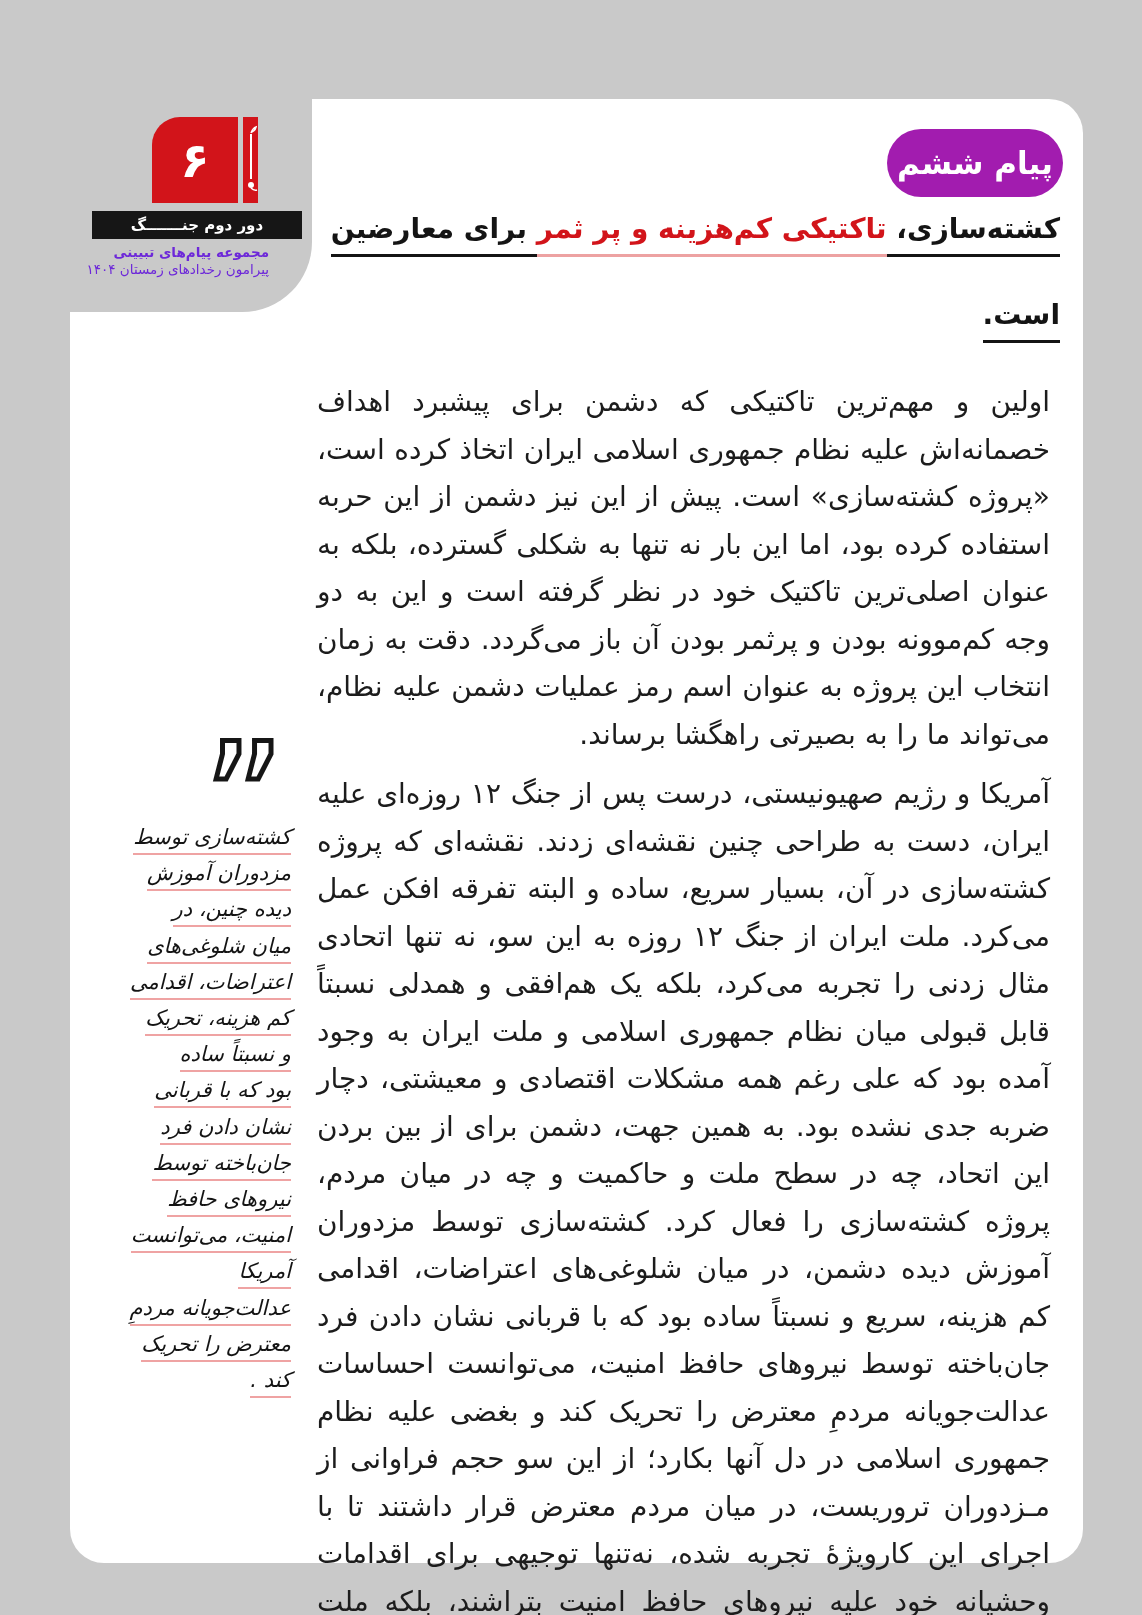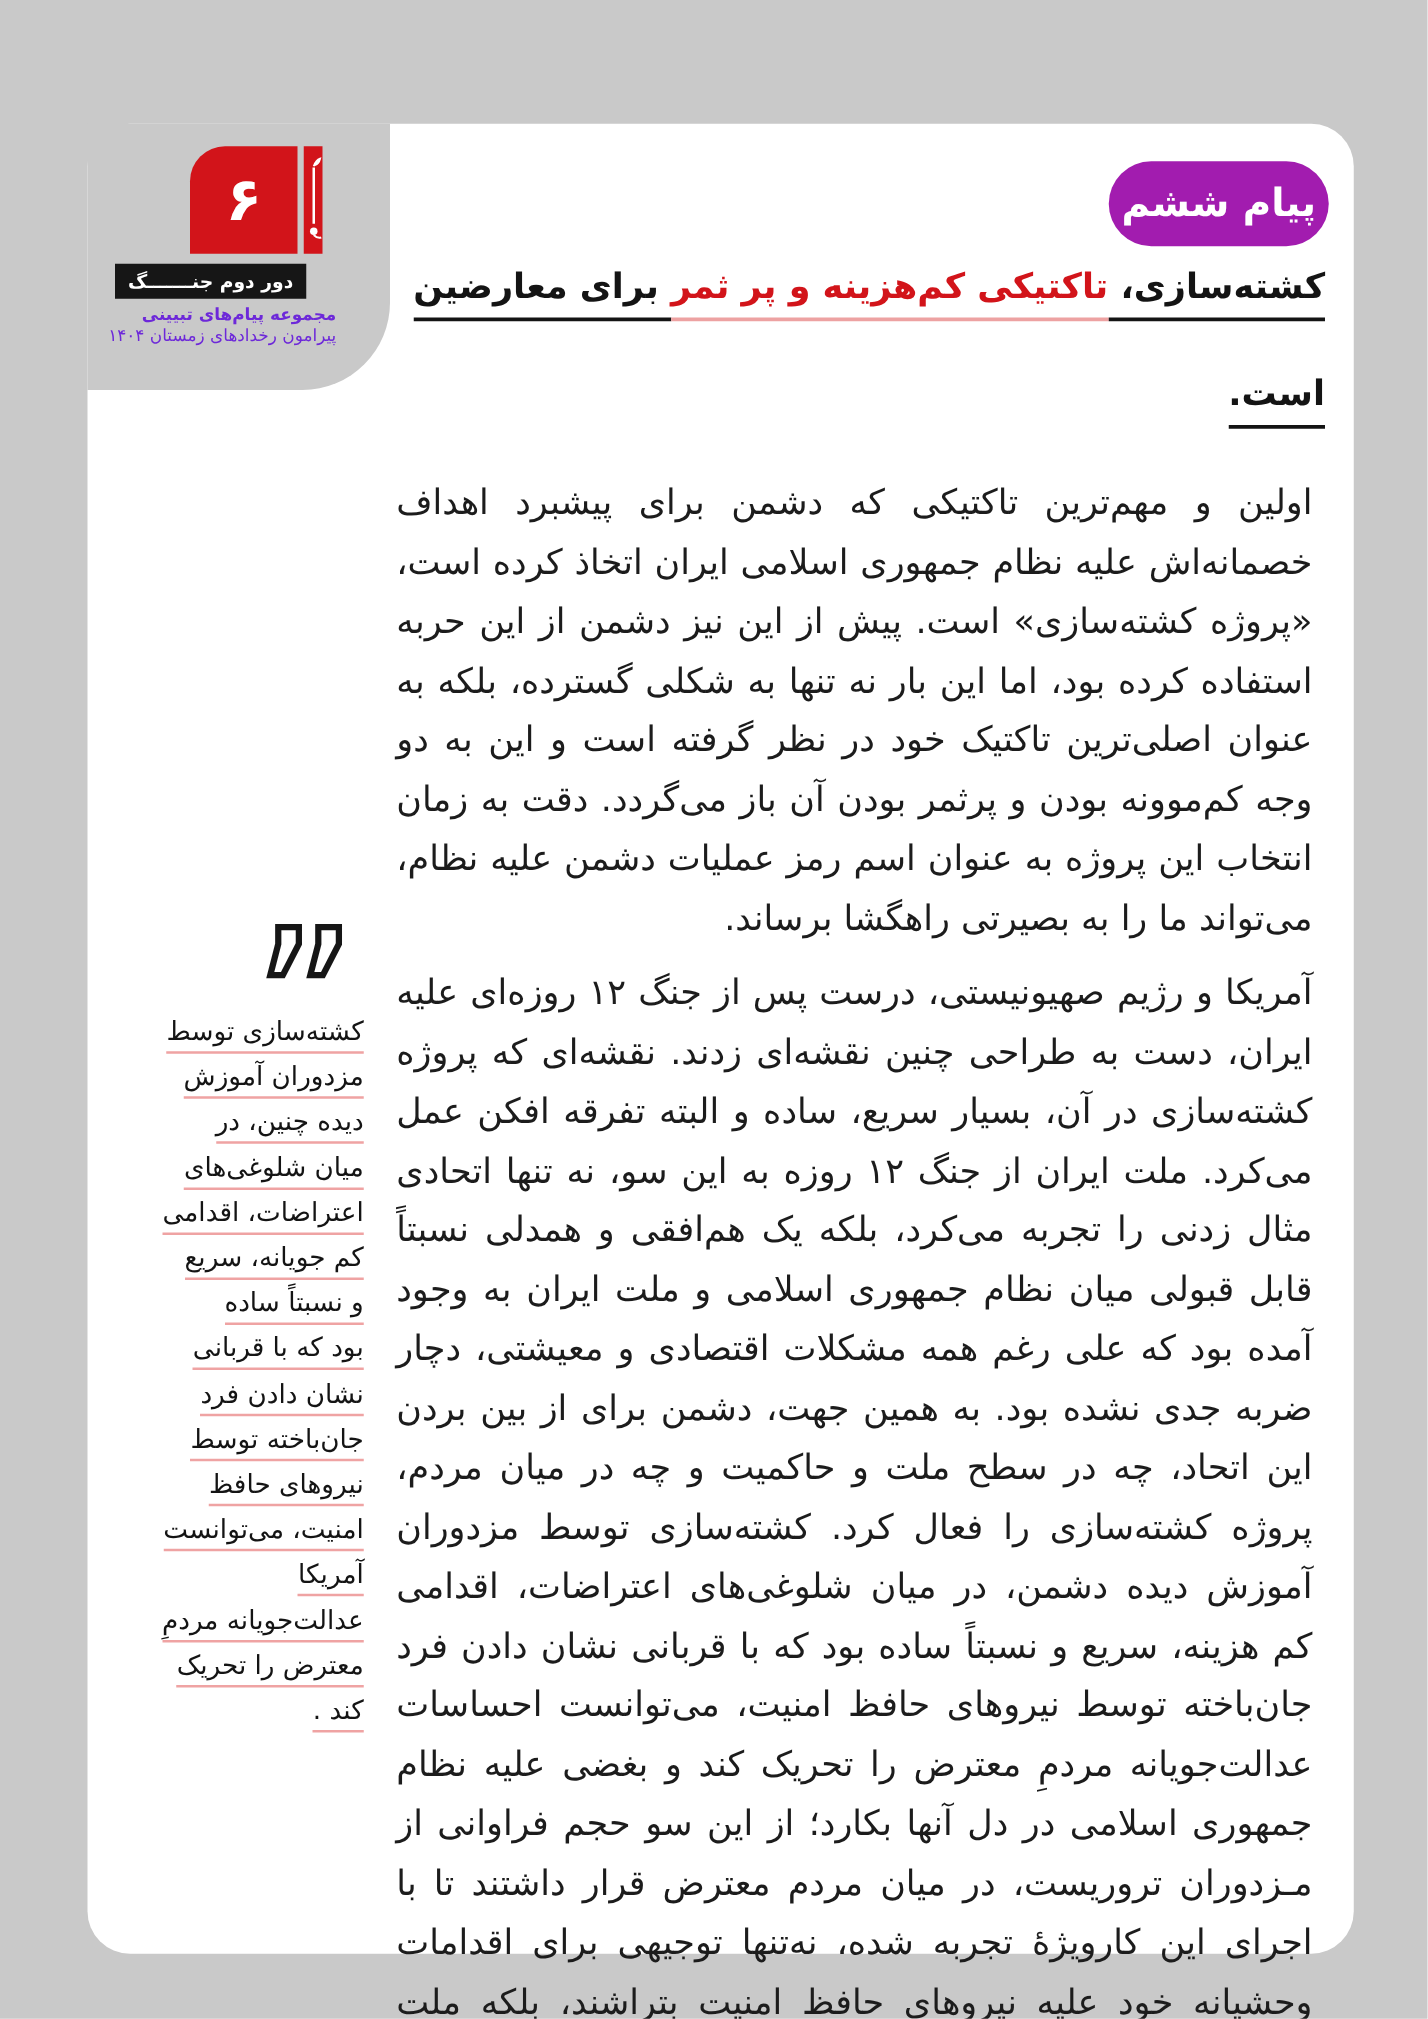--- a/index.html
+++ b/index.html
@@ -28,21 +28,21 @@
     background:#d2141a;border-top-left-radius:28px;
     display:flex;align-items:center;justify-content:center;
     color:#ffffff;font-size:48px;font-weight:bold;
   }
   .logo-bar{
     position:absolute;left:243px;top:117px;
     width:15px;height:86px;background:#d2141a;
   }
   .series-badge{
     position:absolute;left:92px;top:211px;
-    width:153px;height:28px;background:#161616;
+    width:210px;height:28px;background:#161616;
     display:flex;align-items:center;justify-content:center;
     color:#ffffff;font-size:15px;font-weight:bold;
   }
   .subtitle{
     position:absolute;left:40px;top:244px;width:229px;
     text-align:right;color:#6d28d9;
     font-size:13.5px;line-height:16.5px;
   }
   .subtitle .l1{font-weight:bold;}
   
@@ -67,21 +67,21 @@
     direction:rtl;text-align:justify;
     font-size:28px;line-height:47.5px;color:#1c1c1c;
   }
   .bodytext p{margin:12px;}
   
   .pullquote{
     position:absolute;left:88px;top:736px;width:203px;
     direction:rtl;text-align:right;
   }
   .qmark{display:block;margin-right:4px;margin-left:auto;}
-  .qlines{margin-top:10px;}
+  .qlines{margin-top:22px;font-style:italic;}
   .qline{line-height:35.2px;white-space:nowrap;}
   .qline span{
     font-size:21px;color:#141414;
     padding-bottom:4px;border-bottom:2px solid #efa3a3;
   }
 </style>
 </head>
 <body>
 
 <div class="page">
@@ -125,21 +125,21 @@
   <div class="pullquote">
     <svg class="qmark" width="86" height="62" viewBox="0 0 86 62">
       <text x="43" y="122" text-anchor="middle" font-family="DejaVu Sans, sans-serif" font-size="160" fill="#ffffff" stroke="#161616" stroke-width="5">”</text>
     </svg>
     <div class="qlines">
         <div class="qline"><span>کشته‌سازی توسط</span></div>
         <div class="qline"><span>مزدوران آموزش</span></div>
         <div class="qline"><span>دیده چنین، در</span></div>
         <div class="qline"><span>میان شلوغی‌های</span></div>
         <div class="qline"><span>اعتراضات، اقدامی</span></div>
-        <div class="qline"><span>کم جویانه، سریع</span></div>
+        <div class="qline"><span>کم هزینه، تحریک</span></div>
         <div class="qline"><span>و نسبتاً ساده</span></div>
         <div class="qline"><span>بود که با قربانی</span></div>
         <div class="qline"><span>نشان دادن فرد</span></div>
         <div class="qline"><span>جان‌باخته توسط</span></div>
         <div class="qline"><span>نیروهای حافظ</span></div>
         <div class="qline"><span>امنیت، می‌توانست</span></div>
         <div class="qline"><span>آمریکا</span></div>
         <div class="qline"><span>عدالت‌جویانه مردمِ</span></div>
         <div class="qline"><span>معترض را تحریک</span></div>
         <div class="qline"><span>کند .</span></div>

